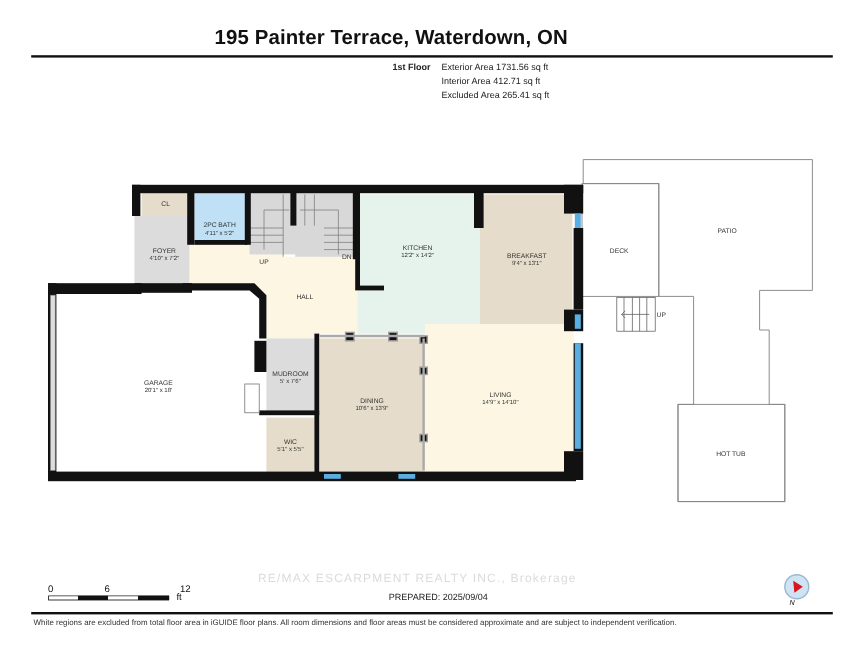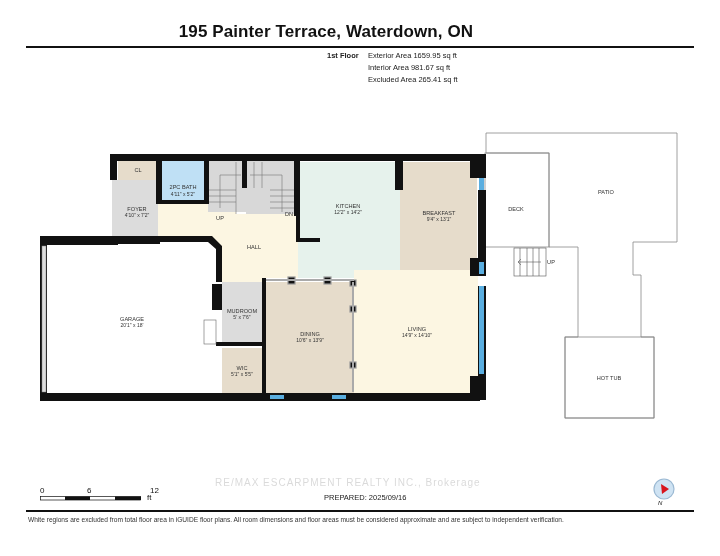--- a/index.html
+++ b/index.html
@@ -22,22 +22,22 @@
 </style>
 </head>
 <body>
 
 <div class="title">195 Painter Terrace, Waterdown, ON</div>
 <div class="rule" style="top:46px;"></div>
 
 <div class="area-block">
   <div class="floor">1st Floor</div>
   <div class="lines">
-    <div>Exterior Area 1659.95 sq ft</div>
-    <div>Interior Area 981.67 sq ft</div>
+    <div>Exterior Area 1731.56 sq ft</div>
+    <div>Interior Area 412.71 sq ft</div>
     <div>Excluded Area 265.41 sq ft</div>
   </div>
 </div>
 
 <svg class="plan" width="720" height="556" viewBox="0 0 720 556">
 
   <g fill="none" stroke="#888" stroke-width="0.8">
     <polygon points="486,133 677,133 677,242 633,242 633,275 641,275 641,337 654,337 654,418 565,418 565,337 578,337 578,247 549,247 549,153 486,153"></polygon>
     <rect x="485" y="153" width="64" height="94"></rect>
     <rect x="565" y="337" width="89" height="81"></rect>
@@ -174,21 +174,21 @@
   <span class="t" style="left:47px;">6</span>
   <span class="t" style="left:110px;">12</span>
   <span class="t" style="left:107px;top:7px;">ft</span>
   <svg style="position:absolute;left:0;top:10px;" width="104" height="6">
     <rect x="0.5" y="0.5" width="100" height="3.5" fill="#fff" stroke="#111" stroke-width="0.7"></rect>
     <rect x="25" y="0.5" width="25" height="3.5" fill="#111"></rect>
     <rect x="75" y="0.5" width="26" height="3.5" fill="#111"></rect>
   </svg>
 </div>
 
-<div class="prepared">PREPARED: 2025/09/16</div>
+<div class="prepared">PREPARED: 2025/09/04</div>
 <div class="watermark">RE/MAX ESCARPMENT REALTY INC., Brokerage</div>
 <div class="rule" style="top:510px;"></div>
 <div class="disclaimer">White regions are excluded from total floor area in iGUIDE floor plans. All room dimensions and floor areas must be considered approximate and are subject to independent verification.</div>
 
 <svg class="compass" viewBox="0 0 22 22">
   <circle cx="11" cy="11" r="10" fill="#cfe3f3" stroke="#9bb9d3" stroke-width="1.2"></circle>
   <polygon points="8,6 16,11 9,16" fill="#d8141c"></polygon>
 </svg>
 <div class="compass-n">N</div>
 

